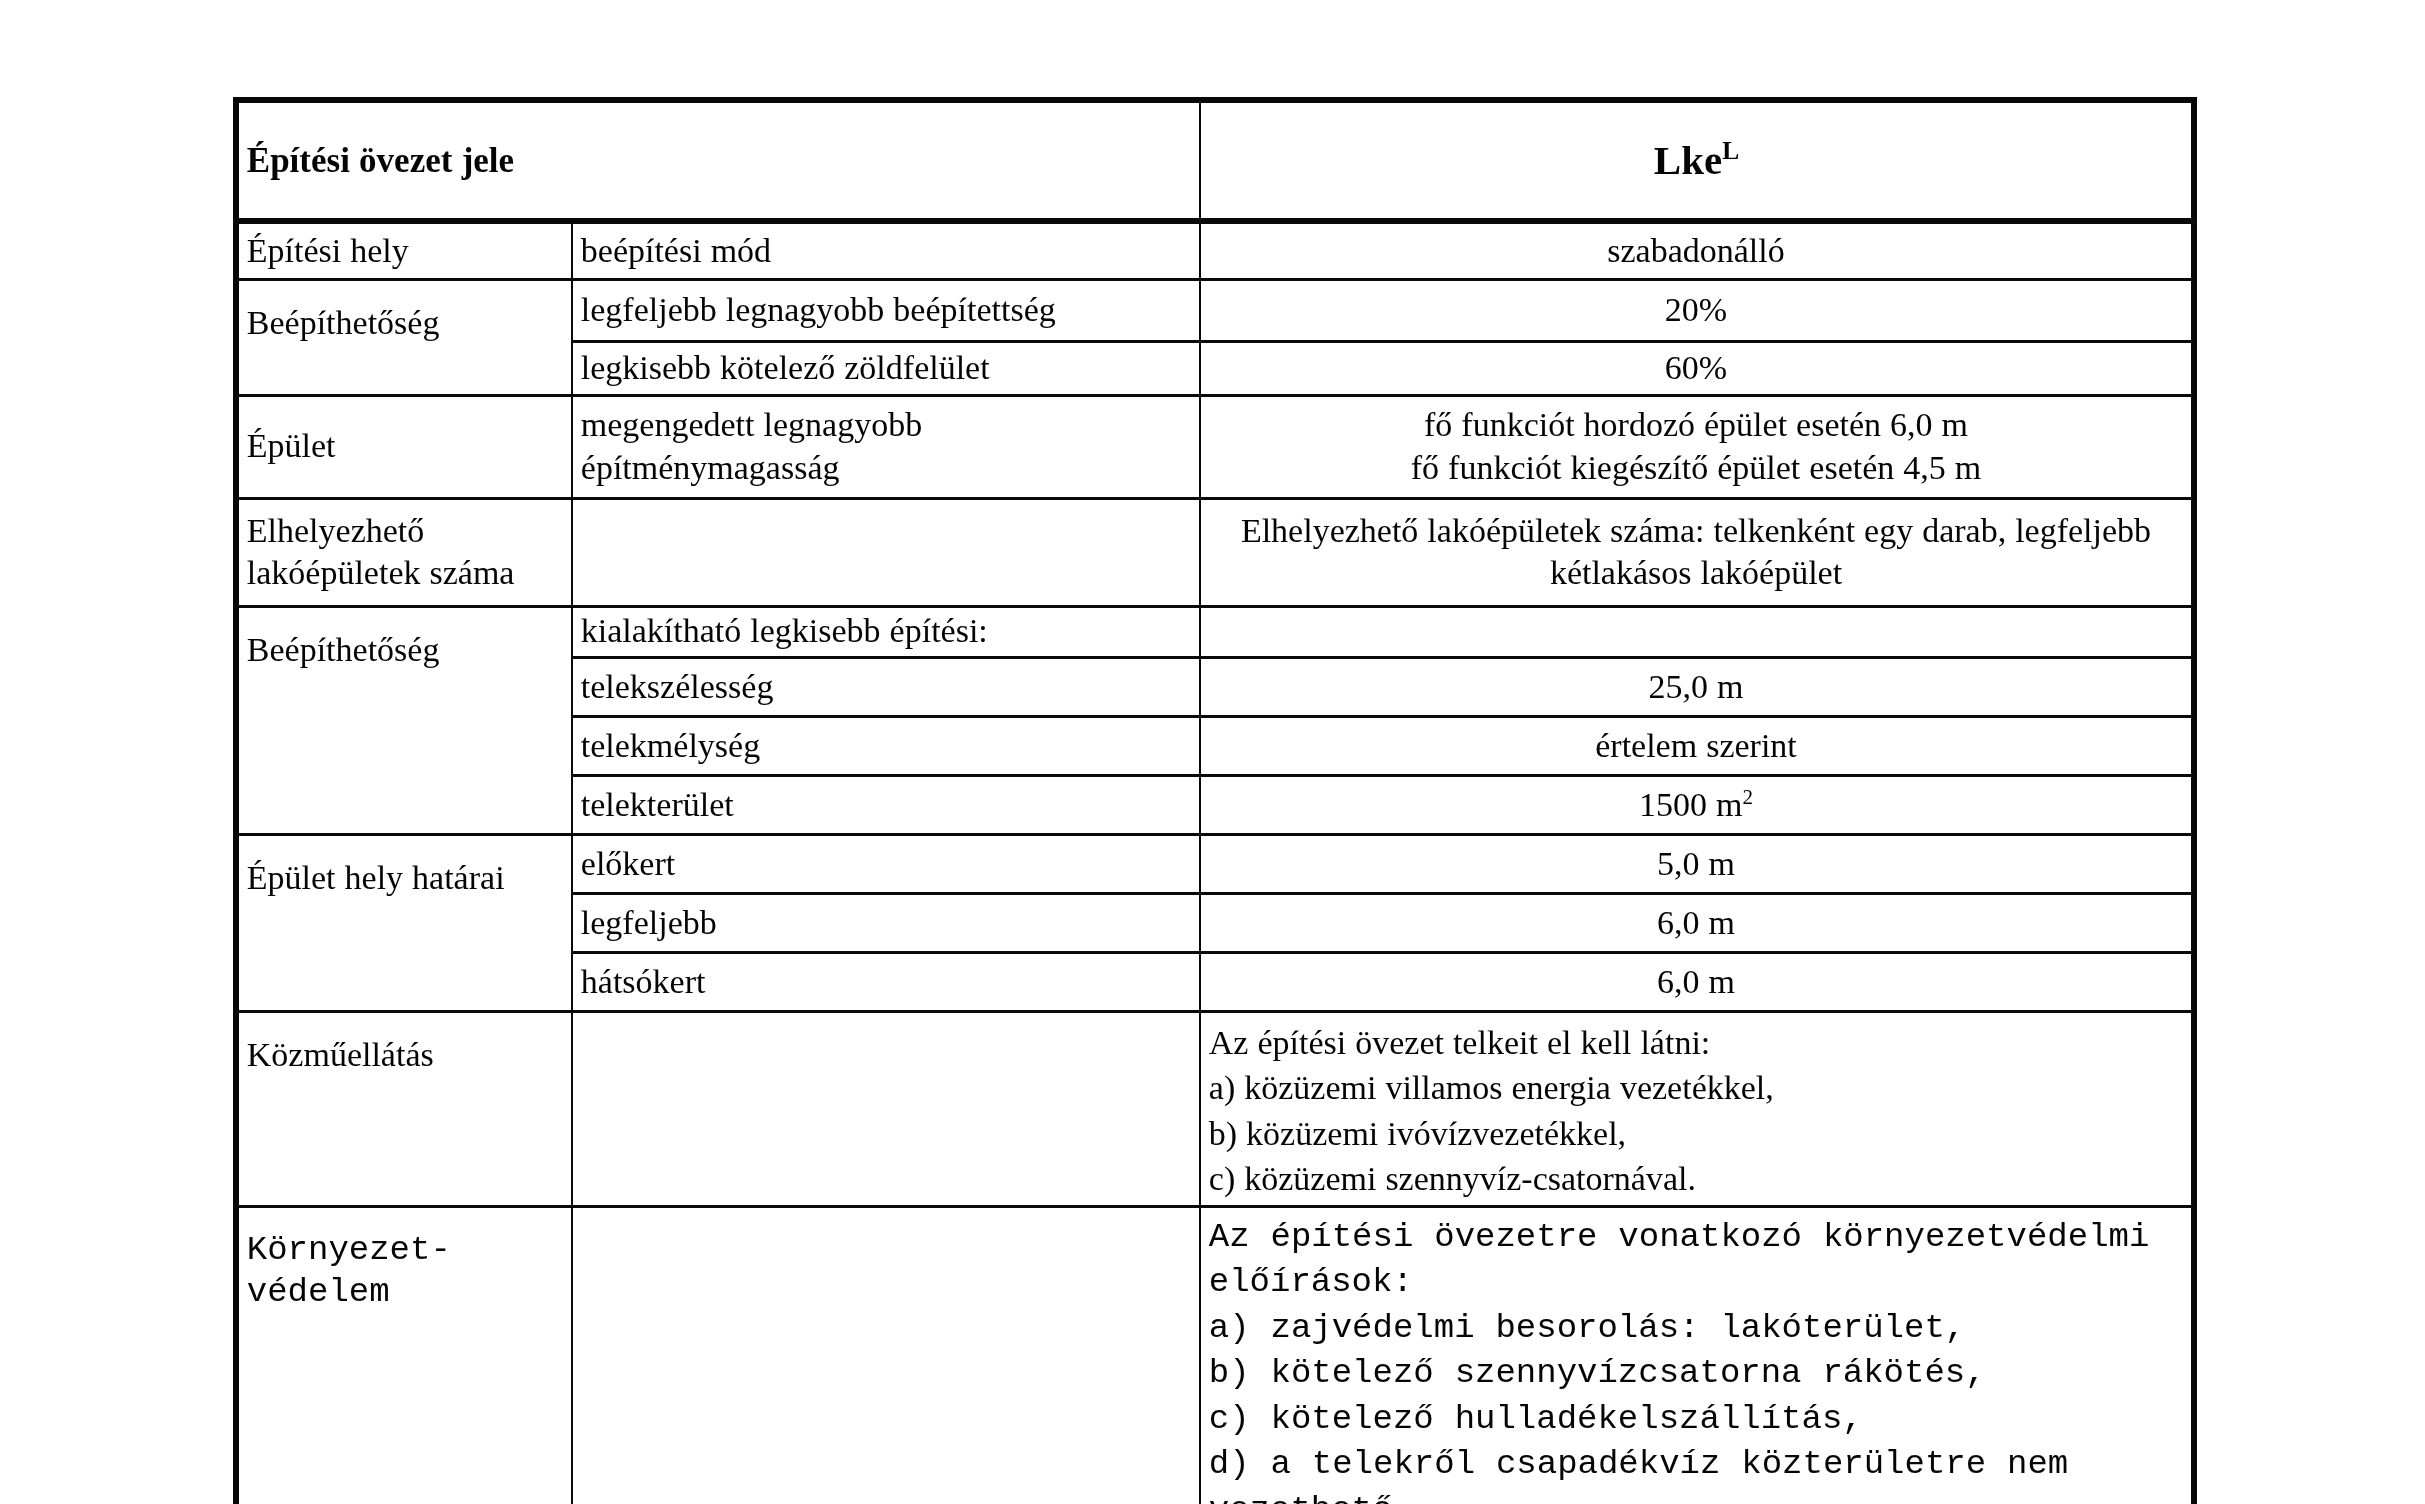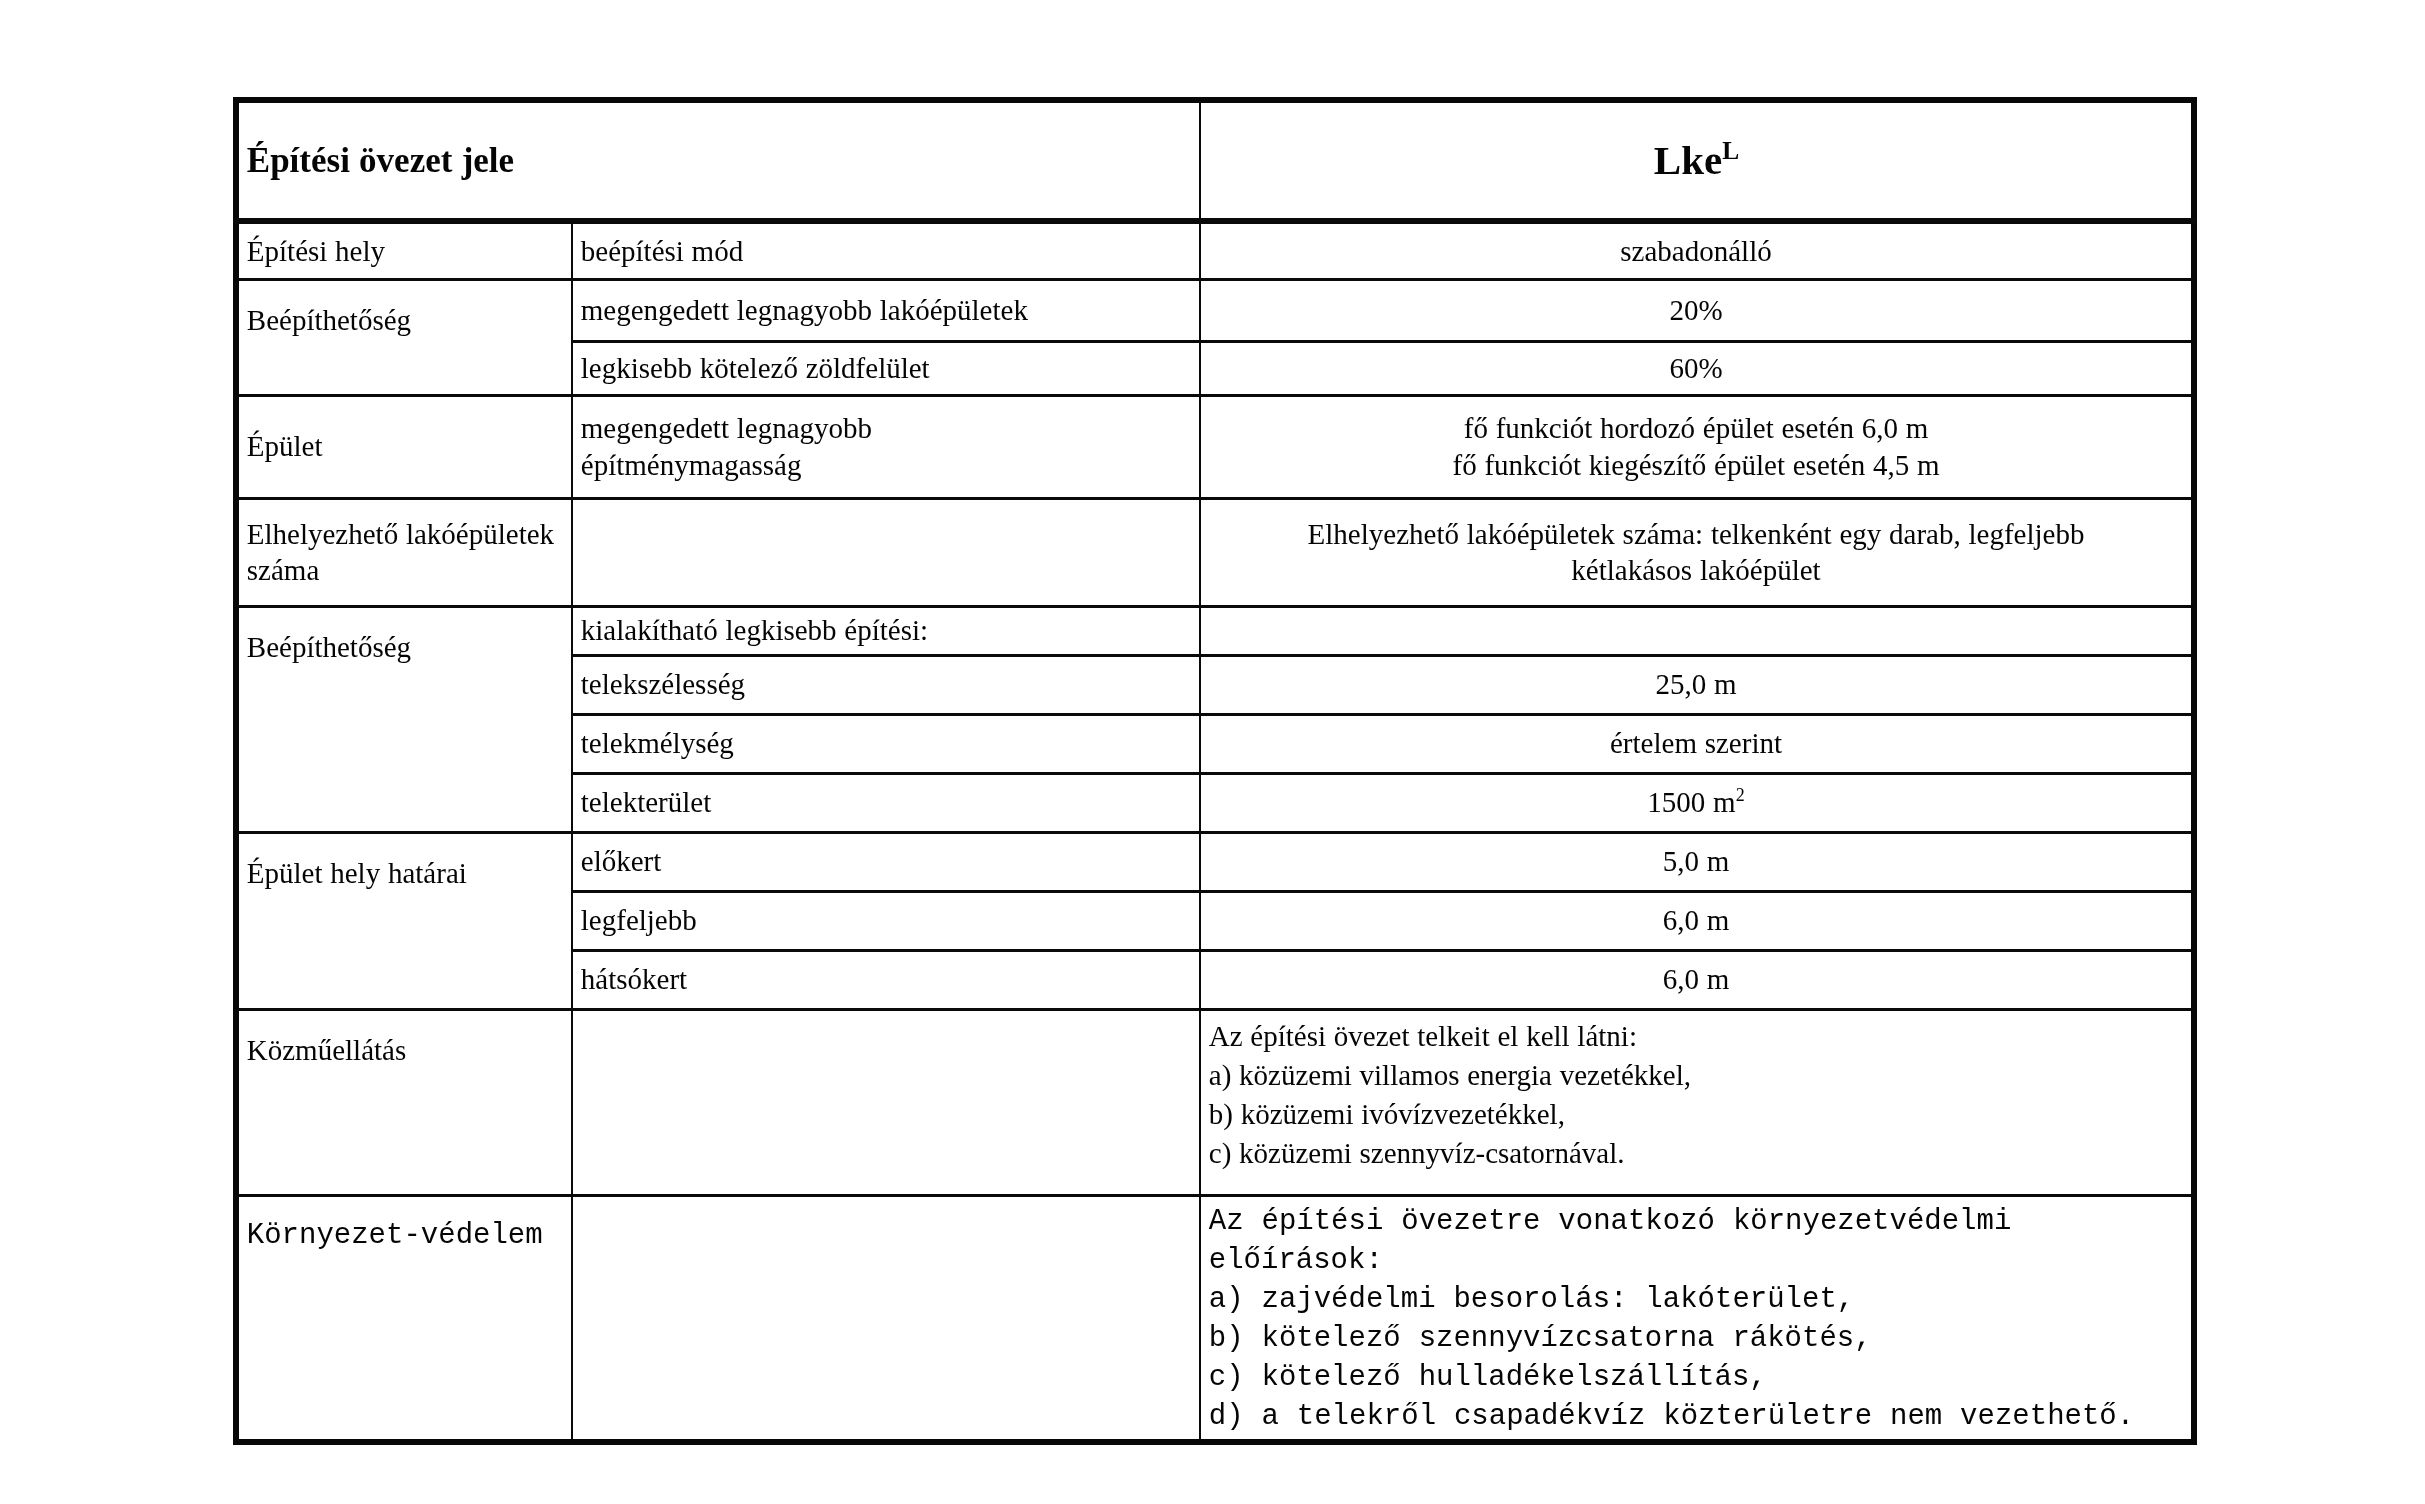--- a/index.html
+++ b/index.html
@@ -13,21 +13,21 @@
   table.zoning{
     position:absolute; left:233px; top:97px;
     width:1959px; height:1306px;
     border-collapse:collapse; table-layout:fixed;
     background:#fff;
     border:6.4px solid #070707;
   }
   td{
     border:2.4px solid #0a0a0a;
     border-top-width:3.9px; border-bottom-width:3.9px;
-    font-size:29px; line-height:1.25;
+    font-size:34px; line-height:1.25;
     vertical-align:middle;
     padding:2.9px 6.9px 2.9px 7.8px;
     overflow:hidden;
     word-spacing:0.5px;
   }
   tr.r-header td{ border-bottom-width:6.9px; }
   td.label{ text-align:left; }
   td.vtop{ vertical-align:top; padding-top:21px; }
   td.value{ text-align:center; padding-left:3.9px; padding-right:3.9px; }
   td.header-label{
@@ -68,21 +68,21 @@
     </tr>
 
     <tr class="r2">
       <td class="label">Építési hely</td>
       <td class="label">beépítési mód</td>
       <td class="value">szabadonálló</td>
     </tr>
 
     <tr class="r3">
       <td rowspan="2" class="label vtop">Beépíthetőség</td>
-      <td class="label">megengedett legnagyobb lakóépületek</td>
+      <td class="label">legfeljebb legnagyobb beépítettség</td>
       <td class="value">20%</td>
     </tr>
     <tr class="r4">
       <td class="label">legkisebb kötelező zöldfelület</td>
       <td class="value">60%</td>
     </tr>
 
     <tr class="r5">
       <td class="label">Épület</td>
       <td class="label lines">megengedett legnagyobb

